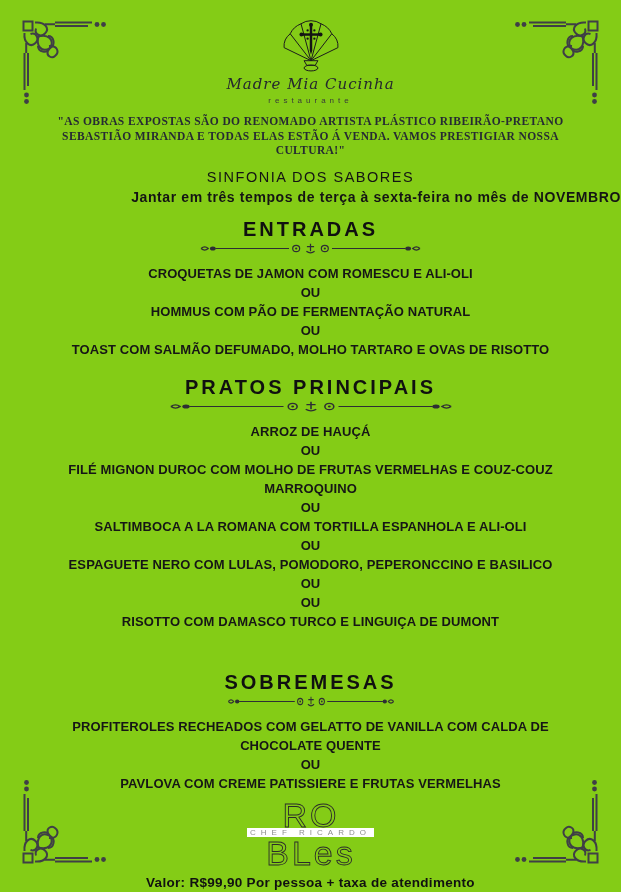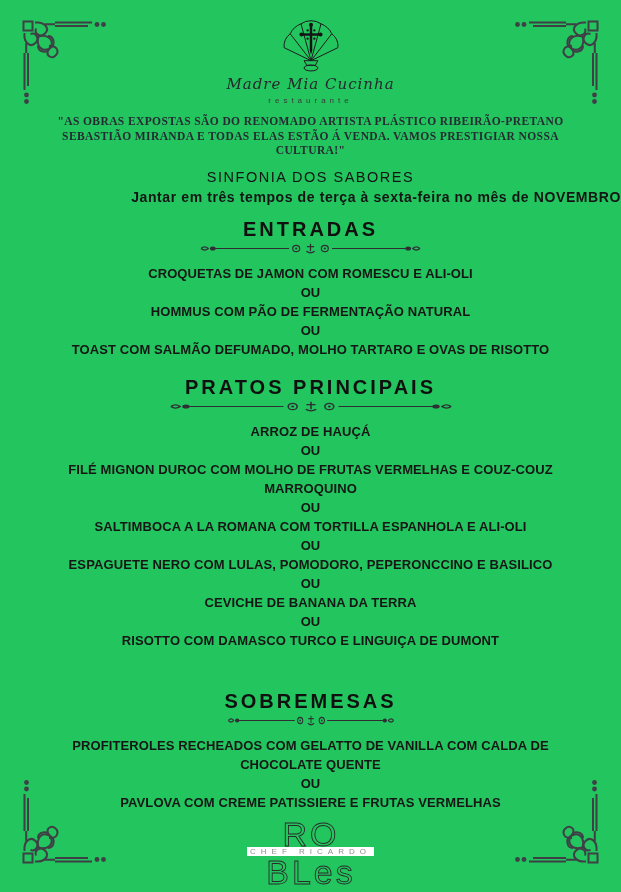--- a/index.html
+++ b/index.html
@@ -1,21 +1,21 @@
 <!DOCTYPE html>
 <html><head>
 <meta charset="utf-8">
 <style>
   * { margin:0; padding:0; box-sizing:border-box; }
   html,body { background:#e9e9e9; }
   .page {
     position:relative;
     width:621px; height:892px;
     margin:0 auto;
-    background:#22c55e;
+    background:#84cc16;
     font-family:"Liberation Sans", sans-serif;
     color:#141414;
     overflow:hidden;
   }
   
   .corner { position:absolute; width:84px; height:84px; }
   .corner.tl { top:20px; left:22px; }
   .corner.tr { top:20px; right:22px; transform:scaleX(-1); }
   .corner.bl { bottom:28px; left:22px; transform:scaleY(-1); }
   .corner.br { bottom:28px; right:22px; transform:scale(-1,-1); }
@@ -230,21 +230,20 @@
       </svg>
       <div class="section-items">
           <div class="menu-item">ARROZ DE HAUÇÁ</div>
           <div class="menu-ou">OU</div>
           <div class="menu-item">FILÉ MIGNON DUROC COM MOLHO DE FRUTAS VERMELHAS E COUZ-COUZ MARROQUINO</div>
           <div class="menu-ou">OU</div>
           <div class="menu-item">SALTIMBOCA A LA ROMANA COM TORTILLA ESPANHOLA E ALI-OLI</div>
           <div class="menu-ou">OU</div>
           <div class="menu-item">ESPAGUETE NERO COM LULAS, POMODORO, PEPERONCCINO E BASILICO</div>
           <div class="menu-ou">OU</div>
-          <div class="menu-item">CEVICHE DE BANANA DA TERRA</div>
           <div class="menu-ou">OU</div>
           <div class="menu-item">RISOTTO COM DAMASCO TURCO E LINGUIÇA DE DUMONT</div>
         </div>
     </div>
 
     <div class="section section-2">
       <div class="section-heading">SOBREMESAS</div>
       <svg class="divider" viewBox="0 0 220 14" preserveAspectRatio="none">
         <g fill="none" stroke="#2e2e34" stroke-width="1.2">
           <line x1="17" y1="7" x2="89" y2="7"></line>

